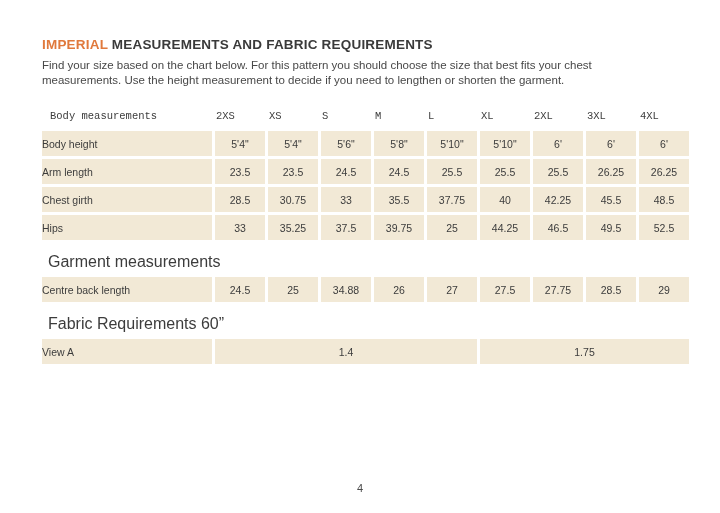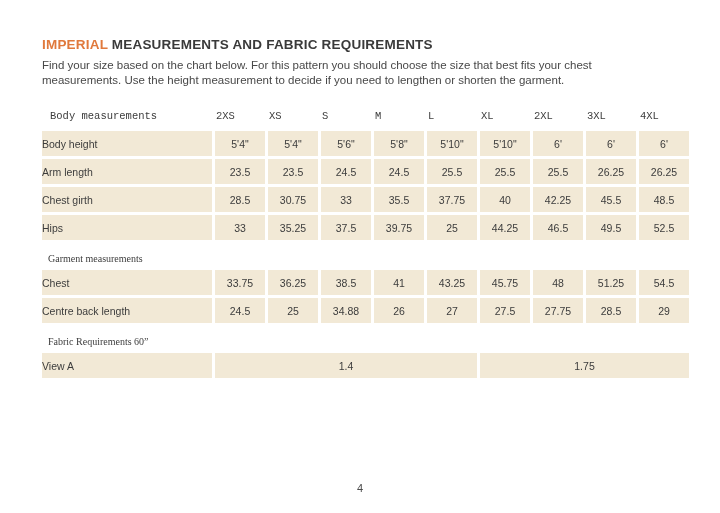--- a/index.html
+++ b/index.html
@@ -52,23 +52,22 @@
     background: #f2e9d6;
     text-align: left;
     padding-left: 0;
   }
   td.val {
     background: #f2e9d6;
     text-align: center;
   }
   .section {
     margin: 10px 0 3px 48px;
-    font-size: 10px;
+    font-size: 16px;
     color: #3c3c3c;
-    font-family: Liberation Serif, serif;
   }
   .pagenum {
     position: absolute;
     left: 0;
     bottom: 19px;
     width: 100%;
     text-align: center;
     font-size: 11px;
     color: #4a4a4a;
   }
@@ -168,32 +167,20 @@
         <col class="c-size">
         <col class="c-size">
         <col class="c-size">
         <col class="c-size">
         <col class="c-size">
         <col class="c-size">
         <col class="c-size">
         <col class="c-size">
       </colgroup>
     <tbody>
-        <tr>
-      <td class="lbl">Chest</td>
-      <td class="val">33.75</td>
-      <td class="val">36.25</td>
-      <td class="val">38.5</td>
-      <td class="val">41</td>
-      <td class="val">43.25</td>
-      <td class="val">45.75</td>
-      <td class="val">48</td>
-      <td class="val">51.25</td>
-      <td class="val">54.5</td>
-    </tr>
     <tr>
       <td class="lbl">Centre back length</td>
       <td class="val">24.5</td>
       <td class="val">25</td>
       <td class="val">34.88</td>
       <td class="val">26</td>
       <td class="val">27</td>
       <td class="val">27.5</td>
       <td class="val">27.75</td>
       <td class="val">28.5</td>

